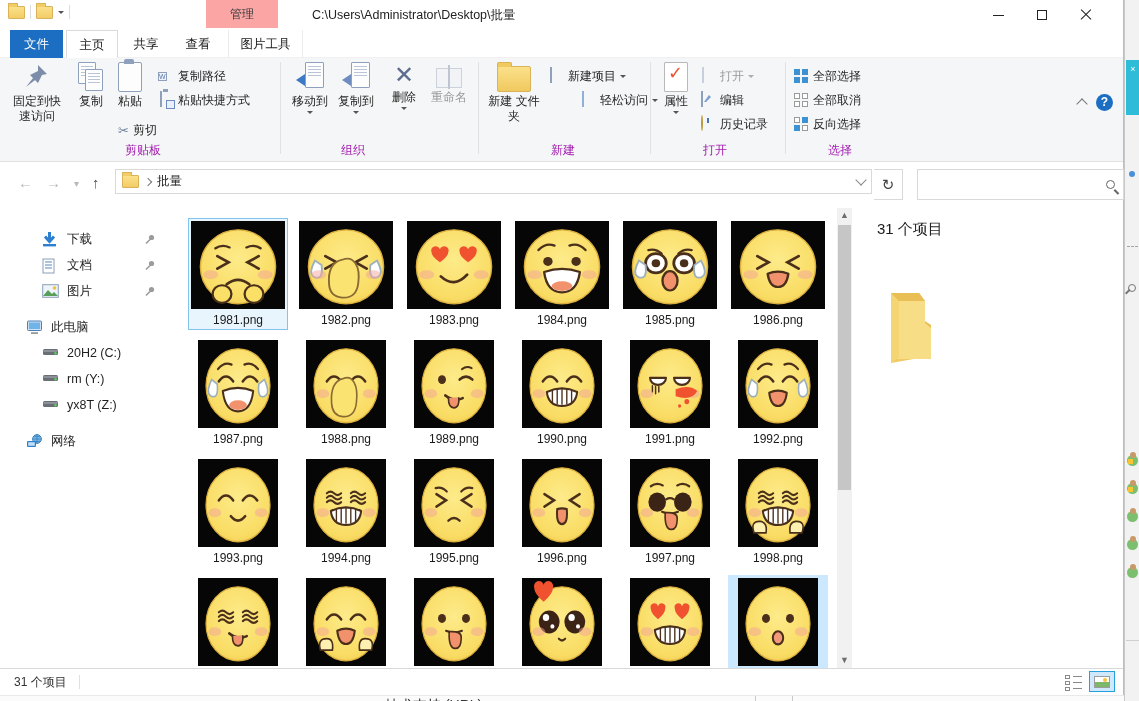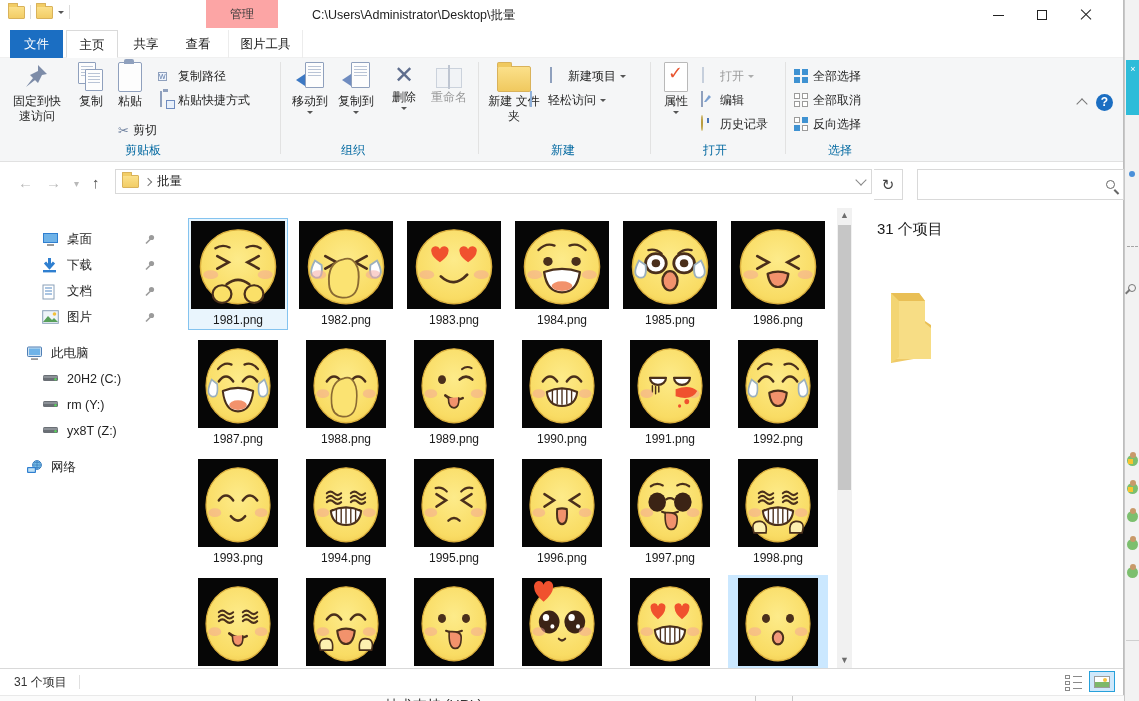--- a/index.html
+++ b/index.html
@@ -51,21 +51,21 @@
   .tab-share { left:121px; width:50px; }
   .tab-view { left:173px; width:50px; }
   .tab-pic { left:228px; width:75px; border-left:1px solid #ececec; border-right:1px solid #ececec; }
   .ribbon-help { position:absolute; right:10px; top:36px; display:flex; align-items:center; gap:10px; }
   .chev-up { width:8px; height:8px; border-left:1.5px solid #777; border-top:1.5px solid #777; transform:rotate(45deg); margin-top:3px; }
   .help-circle { width:17px; height:17px; border-radius:50%; background:#1b6ec2; color:#fff; font-weight:bold; font-size:12px; text-align:center; line-height:17px; }
 
   
   .ribbon { position:relative; height:104px; background:#f5f6f7; border-bottom:1px solid #e1e1e1; }
   .rsep { position:absolute; top:4px; width:1px; height:92px; background:#e2e2e2; }
-  .grp-label { position:absolute; top:84px; font-size:12px; color:#0369a1; text-align:center; }
+  .grp-label { position:absolute; top:84px; font-size:12px; color:#a21caf; text-align:center; }
   .bigbtn { position:absolute; top:4px; display:flex; flex-direction:column; align-items:center; gap:2px; text-align:center; line-height:15px; font-size:12px; color:#262626; }
   .smallrow { position:absolute; display:flex; align-items:center; gap:4px; font-size:12px; color:#262626; height:20px; }
   .dim { opacity:.45; }
   
   .ico-pin { width:26px; height:30px; }
   .doc { position:relative; background:#fdfdfd; border:1.5px solid #8fa0bd; border-radius:1px; }
   .doc .lines { position:absolute; left:2px; right:2px; top:3px; height:0; border-top:1px solid #b9c4d6; box-shadow:0 3px 0 #b9c4d6,0 6px 0 #b9c4d6,0 9px 0 #b9c4d6; }
   .ico-copy { position:relative; width:26px; height:30px; }
   .ico-copy .doc { position:absolute; width:18px; height:22px; }
   .ico-copy .d1 { left:0; top:0; } .ico-copy .d2 { left:7px; top:7px; }
@@ -275,21 +275,21 @@
 
       <div class="bigbtn two-line" style="left:486px;width:56px;">
         <span class="ico-folder"></span>
         <span>新建 文件夹</span>
       </div>
       <div class="smallrow" style="left:548px;top:8px;">
         <span class="sm-ico"><span class="sm-doc"></span></span>
         <span>新建项目</span>
         <span class="caret-down sm"></span>
       </div>
-      <div class="smallrow" style="left:528px;top:32px;">
+      <div class="smallrow" style="left:580px;top:32px;">
         <span class="sm-ico"><span class="sm-doc" style="border-color:#8fb0d9;"></span></span>
         <span>轻松访问</span>
         <span class="caret-down sm"></span>
       </div>
       <div class="grp-label" style="left:478px;width:170px;">新建</div>
       <div class="rsep" style="left:650px;"></div>
 
       <div class="bigbtn" style="left:658px;width:36px;">
         <span class="ico-props"></span>
         <span>属性</span>
@@ -356,32 +356,20 @@
           <span>↻</span>
         </div>
       <div class="search-box">
         <input type="text" value="" style="">
         <span class="mag-ico"></span>
       </div>
     </div>
 
     <div class="main">
       <div class="sidebar" id="sidebar">
-          <div class="side-row child">
-            <span class="s-ico"><svg width="17" height="15" viewBox="0 0 17 15">
-                <rect x="1" y="1" width="15" height="10" fill="#2f7fd0"></rect>
-                <rect x="2" y="2" width="13" height="8" fill="#6fb3e8"></rect>
-                <rect x="5" y="12" width="7" height="2" fill="#9a9a9a"></rect>
-              </svg></span>
-            <span class="lbl">桌面</span>
-            <span class="pin-g"><svg width="12" height="12" viewBox="0 0 12 12">
-                <circle cx="7.5" cy="4.5" r="2.6" fill="#9b9b9b"></circle>
-                <path d="M2 10.5 L6 6.5" stroke="#9b9b9b" stroke-width="1.6"></path>
-              </svg></span>
-          </div>
           <div class="side-row child">
             <span class="s-ico"><svg width="15" height="15" viewBox="0 0 15 15">
                 <path d="M7.5 0 v7 M3 4.5 l4.5 5 4.5 -5" stroke="#2f7fd0" stroke-width="3" fill="none"></path>
                 <rect x="1" y="12" width="13" height="2.4" fill="#2f7fd0"></rect>
               </svg></span>
             <span class="lbl">下载</span>
             <span class="pin-g"><svg width="12" height="12" viewBox="0 0 12 12">
                 <circle cx="7.5" cy="4.5" r="2.6" fill="#9b9b9b"></circle>
                 <path d="M2 10.5 L6 6.5" stroke="#9b9b9b" stroke-width="1.6"></path>
               </svg></span>

